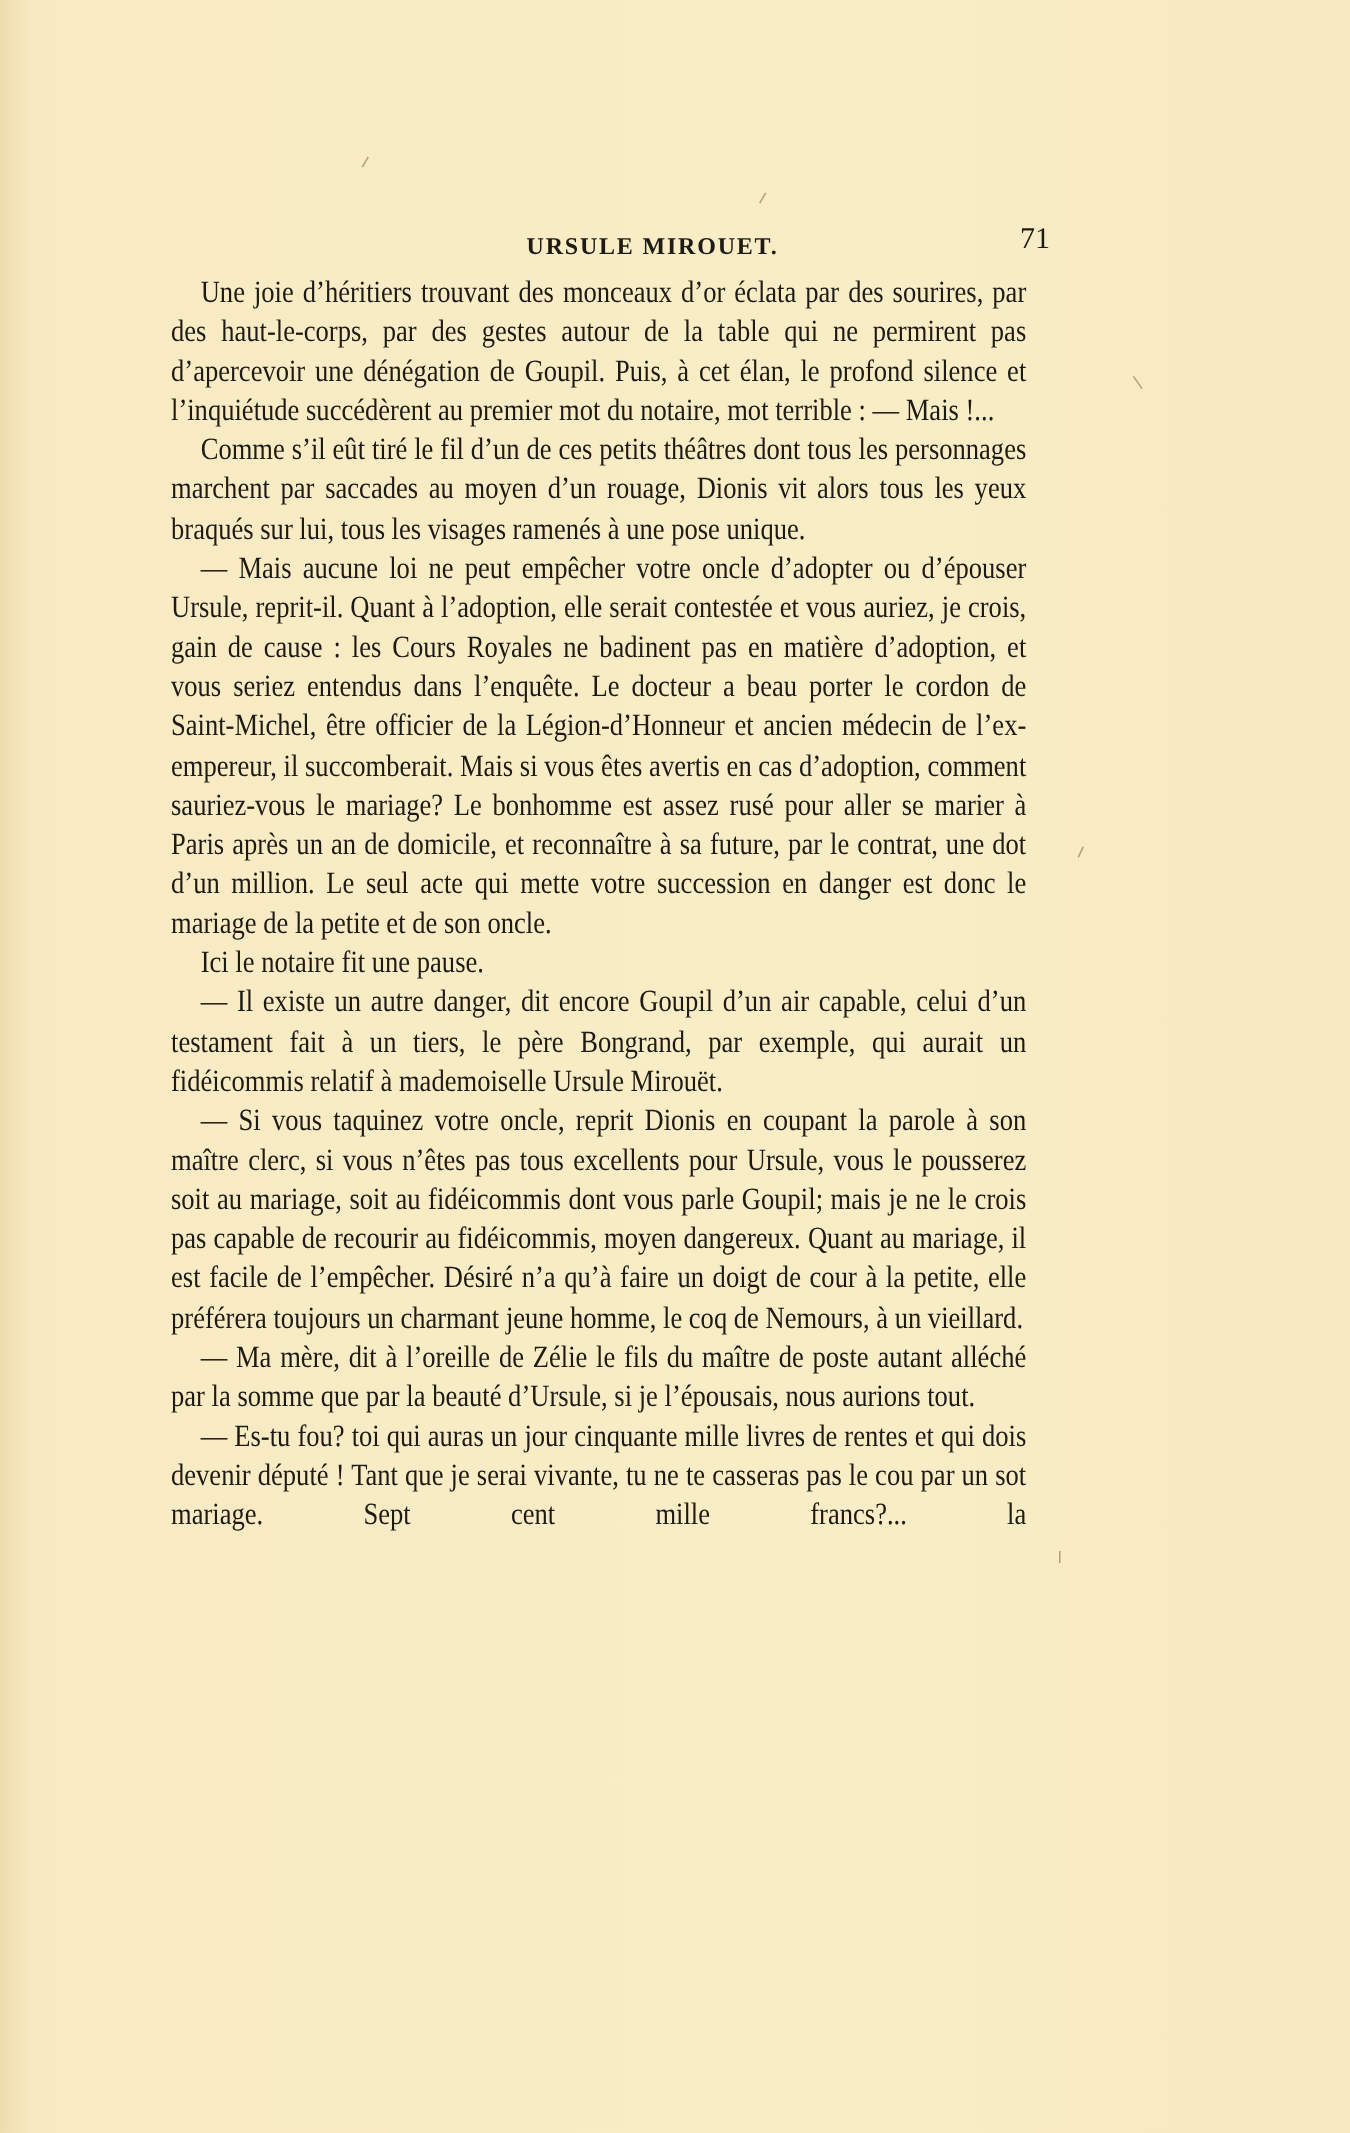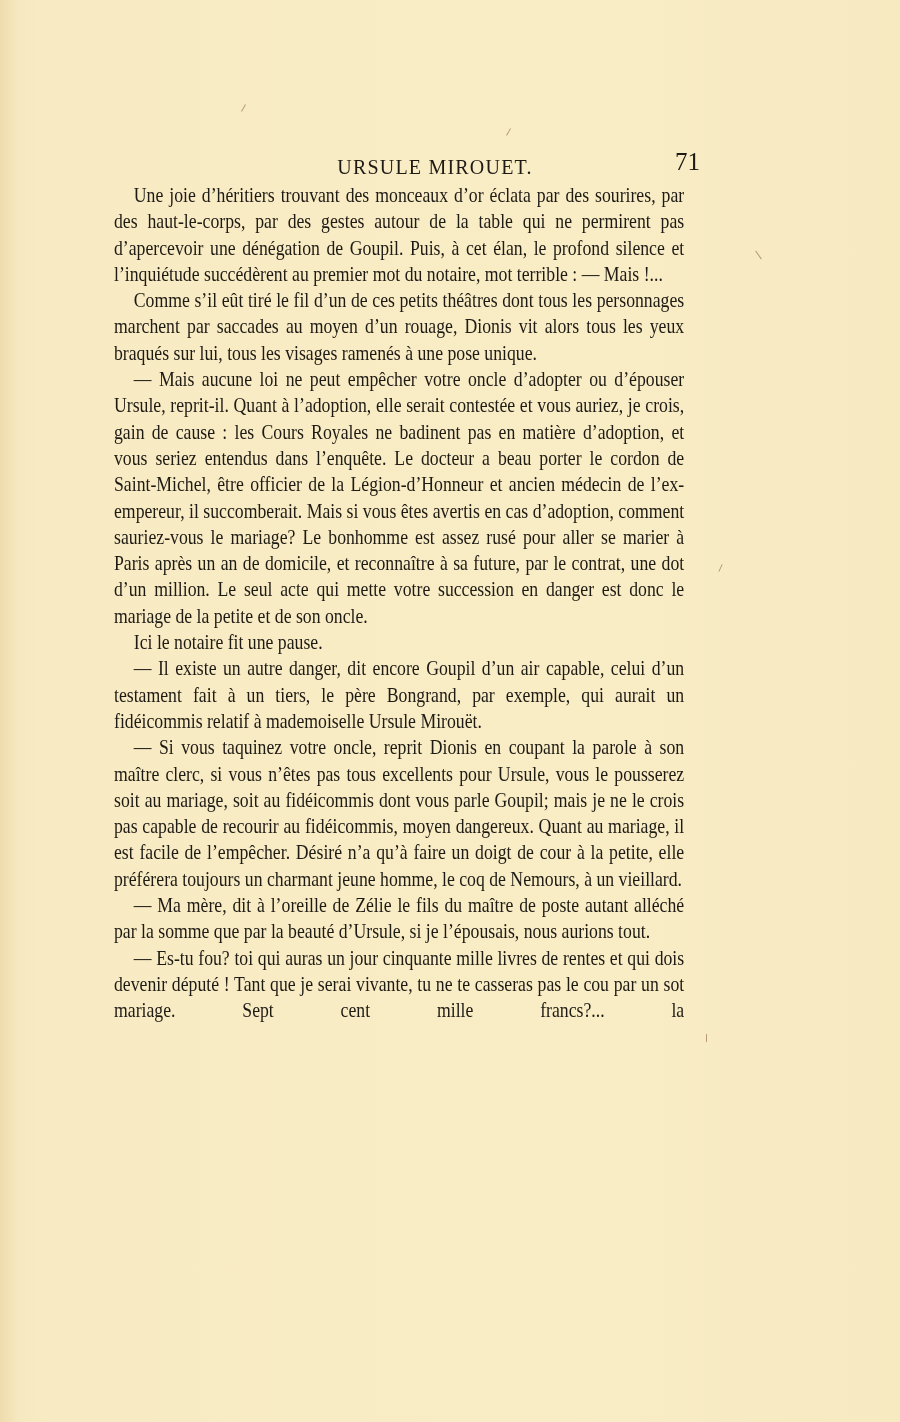--- a/index.html
+++ b/index.html
@@ -26,30 +26,30 @@
       left: 130px;
       width: 570px;
       top: 148px;
       height: 30px;
     }
     .running-title {
       position: absolute;
       left: 0; right: 0;
       text-align: center;
       top: 8px;
-      font-size: 20px;
-      font-weight: normal;
+      font-size: 16px;
+      font-weight: bold;
       letter-spacing: 1.2px;
       padding-left: 40px;
     }
     .page-number {
       position: absolute;
       right: 0;
       top: 0;
-      font-size: 25px;
+      font-size: 20px;
     }
     .text-block {
       position: absolute;
       left: 114px;
       top: 182px;
       width: 570px;
     }
     .para {
       margin: 0;
       font-size: 20.6px;

